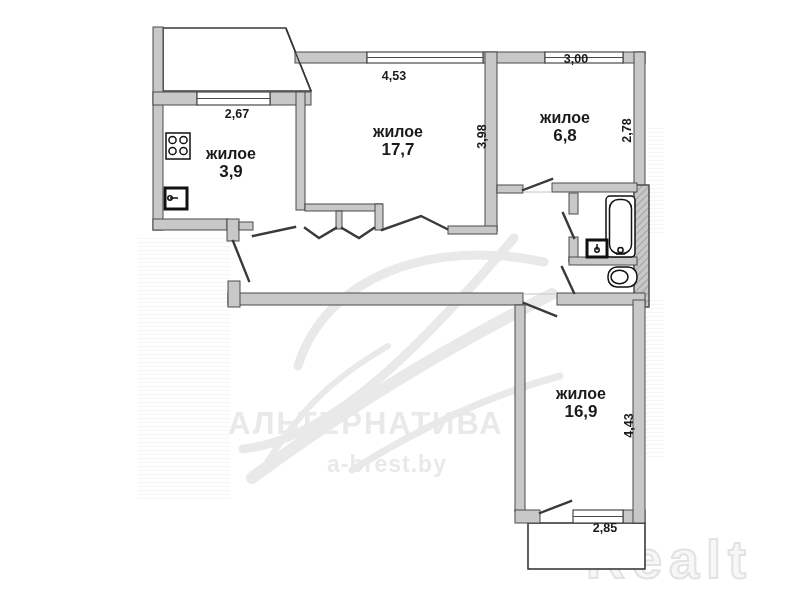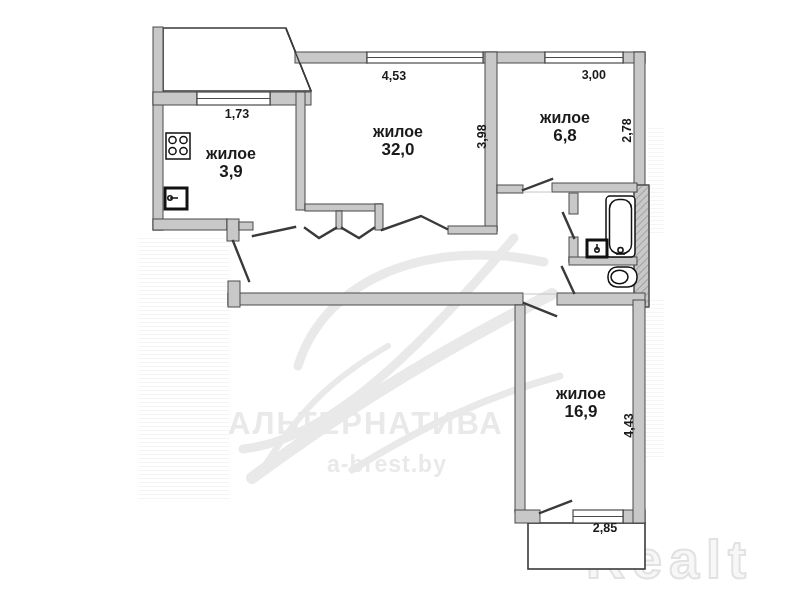--- a/index.html
+++ b/index.html
@@ -187,32 +187,32 @@
       </g>
     </g>
   </svg>
 
   <div class="room-label" style="left:186px;top:145px;width:90px;">
     <div>жилое</div>
     <div class="area">3,9</div>
   </div>
   <div class="room-label" style="left:350px;top:123px;width:96px;">
     <div>жилое</div>
-    <div class="area">32,0</div>
+    <div class="area">17,7</div>
   </div>
   <div class="room-label" style="left:519px;top:109px;width:92px;">
     <div>жилое</div>
     <div class="area">6,8</div>
   </div>
   <div class="room-label" style="left:534px;top:385px;width:94px;">
     <div>жилое</div>
     <div class="area">16,9</div>
   </div>
 
-  <div class="dim" style="left:207px;top:107px;">1,73</div>
+  <div class="dim" style="left:207px;top:107px;">2,67</div>
   <div class="dim" style="left:364px;top:69px;">4,53</div>
   <div class="dim vert" style="left:452px;top:129px;">3,98</div>
-  <div class="dim" style="left:546px;top:68px;text-align:right;">3,00</div>
+  <div class="dim" style="left:546px;top:52px;">3,00</div>
   <div class="dim vert" style="left:597px;top:123px;">2,78</div>
   <div class="dim vert" style="left:599px;top:418px;">4,43</div>
   <div class="dim" style="left:575px;top:521px;">2,85</div>
 
 </div>
 
 </body></html>

